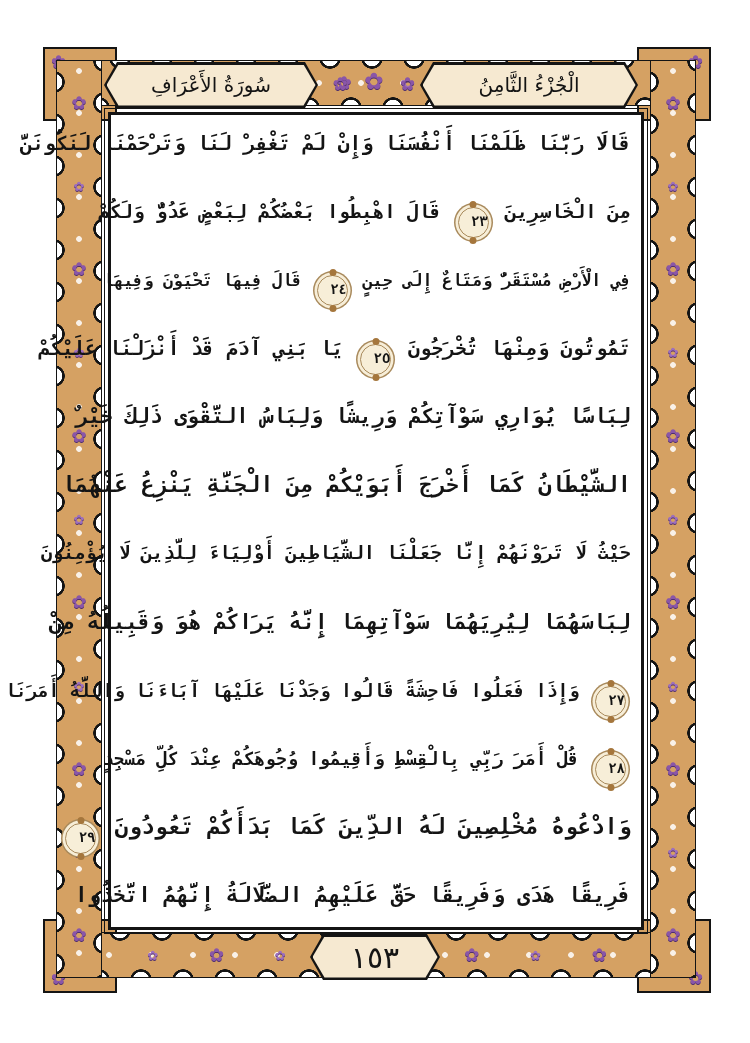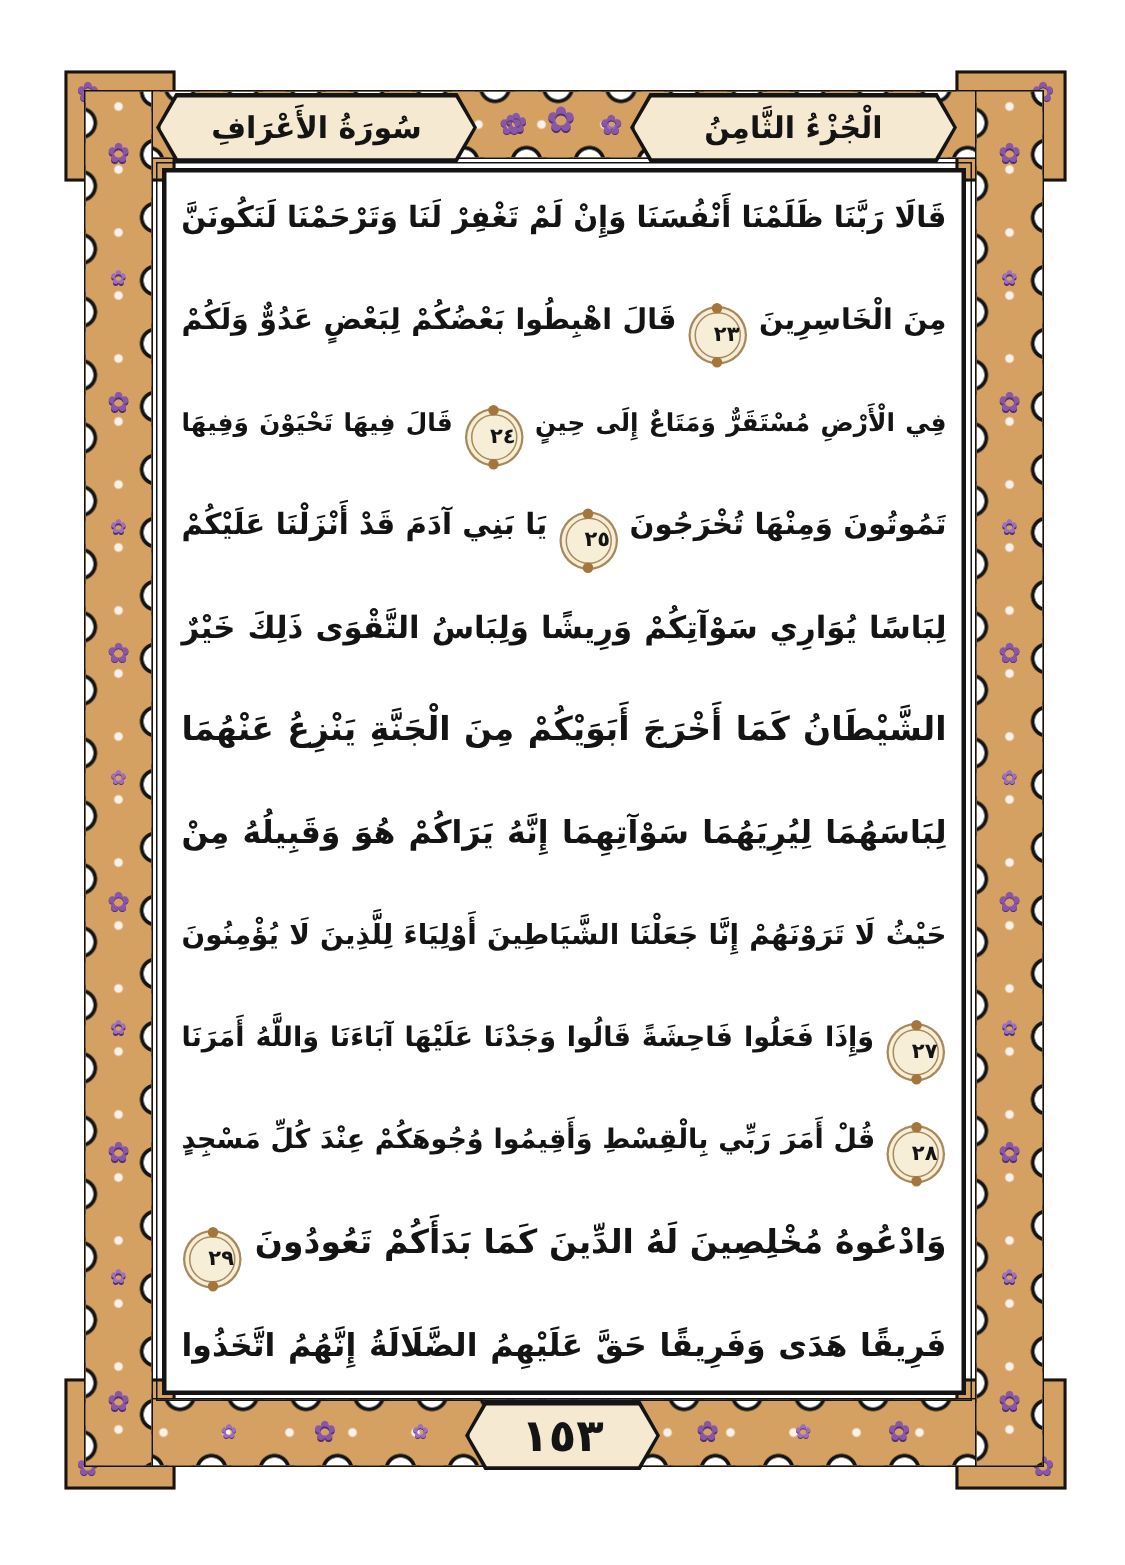--- a/index.html
+++ b/index.html
@@ -60,37 +60,37 @@
   .cart-skin{
     position:absolute;inset:0;background:var(--ink);
     clip-path:polygon(13px 0,calc(100% - 13px) 0,100% 50%,calc(100% - 13px) 100%,13px 100%,0 50%);
   }
   .cart-fill{
     position:absolute;inset:2.5px;background:var(--cream);
     clip-path:polygon(12px 0,calc(100% - 12px) 0,100% 50%,calc(100% - 12px) 100%,12px 100%,0 50%);
     display:flex;align-items:center;justify-content:center;
   }
   .cart-label{
-    direction:rtl;font-weight:700;font-size:20px;white-space:nowrap;color:var(--ink);
+    direction:rtl;font-weight:400;font-size:20px;white-space:nowrap;color:var(--ink);
   }
   .cartouche-surah{left:104px;top:62px;width:214px;height:46px;}
   .cartouche-juz{left:420px;top:62px;width:218px;height:46px;}
   .top-ornament{position:absolute;left:318px;top:62px;width:112px;height:44px;z-index:4;}
   .top-ornament .flower{top:50%;}
   .top-ornament .f1{left:20%;} .top-ornament .f2{left:50%;font-size:23px;top:44%;} .top-ornament .f3{left:80%;}
   
   .text-frame{
     position:absolute;left:108px;top:112px;width:530px;height:812px;
     border:3px solid var(--ink);z-index:3;background:var(--paper);
   }
   .text-frame::before{
     content:"";position:absolute;inset:-7px;border:1.5px solid var(--ink);pointer-events:none;
   }
   .lines{
-    position:absolute;inset:4px 10px;display:flex;flex-direction:column;justify-content:space-between;
+    position:absolute;inset:4px 10px;display:flex;flex-direction:column;justify-content:space-between;font-family:Liberation Mono, monospace;
   }
   .line{
     direction:rtl;text-align:justify;text-align-last:justify;
     font-weight:700;font-size:24px;line-height:52px;height:52px;
     white-space:nowrap;overflow:visible;color:var(--ink);
   }
   .ayah{
     position:relative;display:inline-block;width:29px;height:29px;border-radius:50%;
     background:var(--marker-fill);border:1px solid var(--marker-ring);
     box-shadow:0 0 0 2.5px var(--marker-fill),0 0 0 4px var(--marker-ring);
@@ -194,22 +194,22 @@
   </div>
 
   <div class="text-frame">
     <div class="lines">
         <div class="line" style="font-size: 19.5px;"><span>قَالَا رَبَّنَا ظَلَمْنَا أَنْفُسَنَا وَإِنْ لَمْ تَغْفِرْ لَنَا وَتَرْحَمْنَا لَنَكُونَنَّ</span> </div>
         <div class="line" style="font-size: 19px;"><span>مِنَ الْخَاسِرِينَ</span> <span class="ayah">٢٣</span> <span>قَالَ اهْبِطُوا بَعْضُكُمْ لِبَعْضٍ عَدُوٌّ وَلَكُمْ</span> </div>
         <div class="line" style="font-size: 16.5px;"><span>فِي الْأَرْضِ مُسْتَقَرٌّ وَمَتَاعٌ إِلَى حِينٍ</span> <span class="ayah">٢٤</span> <span>قَالَ فِيهَا تَحْيَوْنَ وَفِيهَا</span> </div>
         <div class="line" style="font-size: 19.5px;"><span>تَمُوتُونَ وَمِنْهَا تُخْرَجُونَ</span> <span class="ayah">٢٥</span> <span>يَا بَنِي آدَمَ قَدْ أَنْزَلْنَا عَلَيْكُمْ</span> </div>
         <div class="line" style="font-size: 20.5px;"><span>لِبَاسًا يُوَارِي سَوْآتِكُمْ وَرِيشًا وَلِبَاسُ التَّقْوَى ذَلِكَ خَيْرٌ</span> </div>
         <div class="line" style="font-size: 22px;"><span>الشَّيْطَانُ كَمَا أَخْرَجَ أَبَوَيْكُمْ مِنَ الْجَنَّةِ يَنْزِعُ عَنْهُمَا</span> </div>
+        <div class="line" style="font-size: 18.5px;"><span>حَيْثُ لَا تَرَوْنَهُمْ إِنَّا جَعَلْنَا الشَّيَاطِينَ أَوْلِيَاءَ لِلَّذِينَ لَا يُؤْمِنُونَ</span> </div>
         <div class="line" style="font-size: 21px;"><span>لِبَاسَهُمَا لِيُرِيَهُمَا سَوْآتِهِمَا إِنَّهُ يَرَاكُمْ هُوَ وَقَبِيلُهُ مِنْ</span> </div>
-        <div class="line" style="font-size: 18.5px;"><span>حَيْثُ لَا تَرَوْنَهُمْ إِنَّا جَعَلْنَا الشَّيَاطِينَ أَوْلِيَاءَ لِلَّذِينَ لَا يُؤْمِنُونَ</span> </div>
         <div class="line" style="font-size: 18px;"><span class="ayah">٢٧</span> <span>وَإِذَا فَعَلُوا فَاحِشَةً قَالُوا وَجَدْنَا عَلَيْهَا آبَاءَنَا وَاللَّهُ أَمَرَنَا</span> </div>
         <div class="line" style="font-size: 18px;"><span class="ayah">٢٨</span> <span>قُلْ أَمَرَ رَبِّي بِالْقِسْطِ وَأَقِيمُوا وُجُوهَكُمْ عِنْدَ كُلِّ مَسْجِدٍ</span> </div>
         <div class="line" style="font-size: 22px;"><span>وَادْعُوهُ مُخْلِصِينَ لَهُ الدِّينَ كَمَا بَدَأَكُمْ تَعُودُونَ</span> <span class="ayah">٢٩</span> </div>
         <div class="line" style="font-size: 21px;"><span>فَرِيقًا هَدَى وَفَرِيقًا حَقَّ عَلَيْهِمُ الضَّلَالَةُ إِنَّهُمُ اتَّخَذُوا</span> </div>
       </div>
   </div>
 
   <div class="cartouche cartouche-pagenum">
     <div class="cart-skin"></div>
     <div class="cart-fill">

